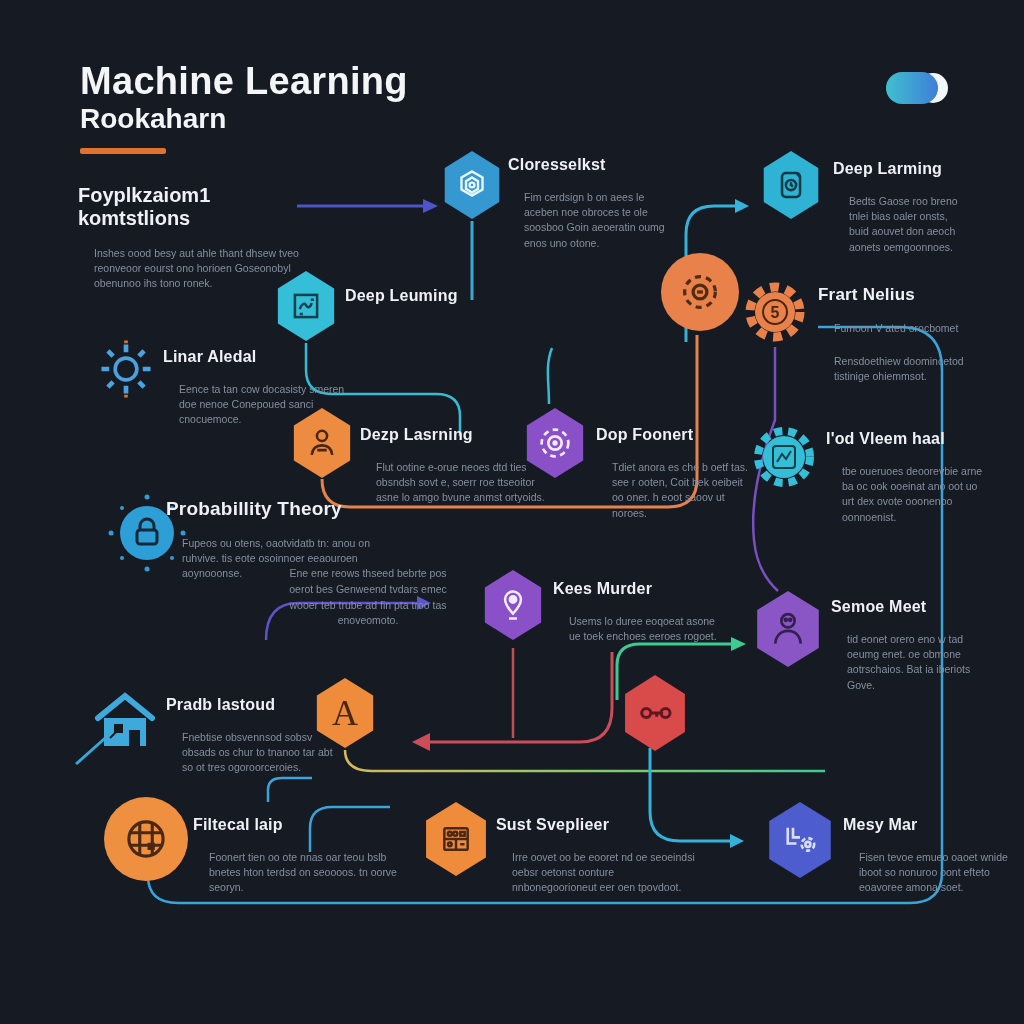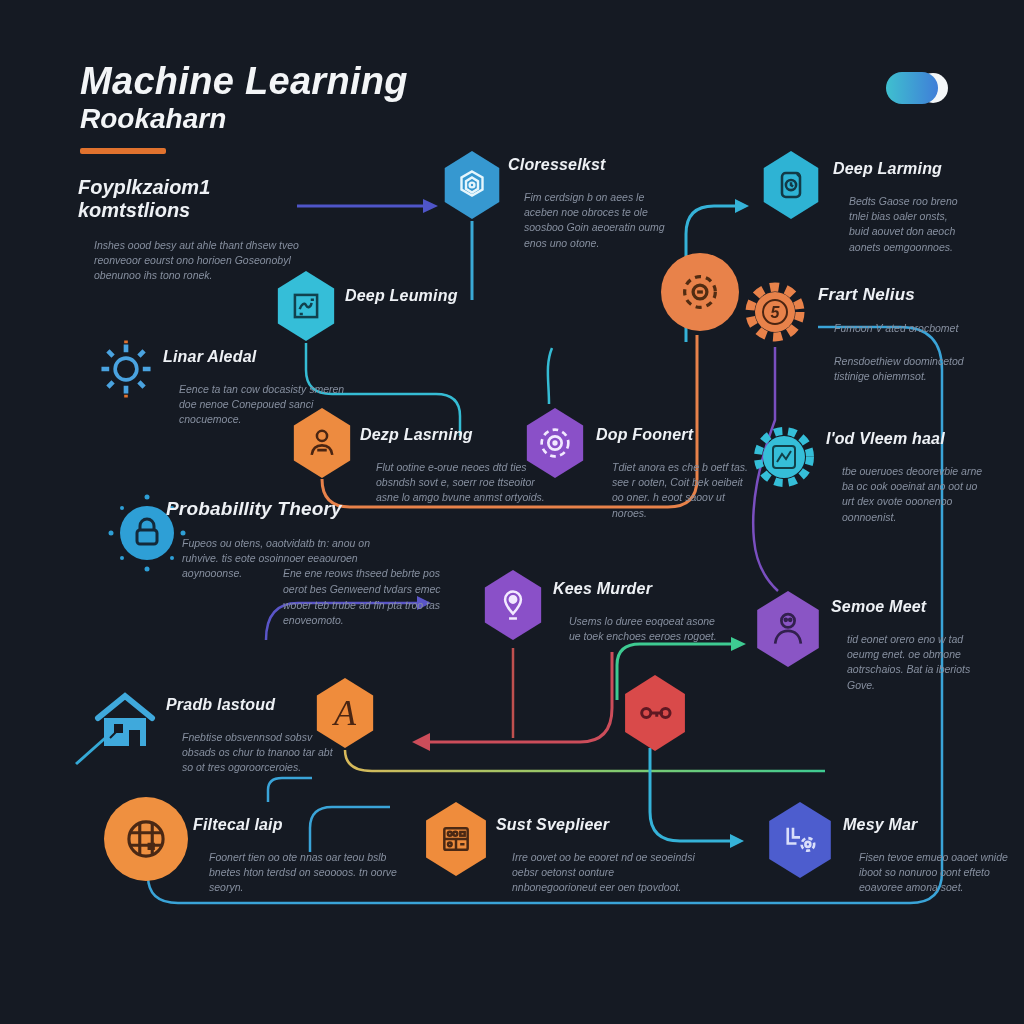--- a/index.html
+++ b/index.html
@@ -1,29 +1,29 @@
 <!DOCTYPE html>
 <html><head>
 <meta charset="utf-8">
 <style>
   html,body{margin:0;padding:0;background:#0d1118;}
   .canvas{position:relative;width:1024px;height:1024px;background:#151a23;
-    font-family:"Liberation Sans",sans-serif;overflow:hidden;font-style:italic;}
+    font-family:"Liberation Sans",sans-serif;overflow:hidden;}
   .lines{position:absolute;inset:0;z-index:1;pointer-events:none;}
   .abs{position:absolute;z-index:2;}
   .hex{clip-path:polygon(50% 0,94% 25%,94% 75%,50% 100%,6% 75%,6% 25%);
     display:flex;align-items:center;justify-content:center;}
   .circ{border-radius:50%;display:flex;align-items:center;justify-content:center;}
   .ntitle{font-size:16px;font-weight:bold;color:#eef1f5;margin:0 0 6px;letter-spacing:.2px;}
   .nbody{font-size:10.5px;line-height:1.45;color:#868f9f;margin:16px;}
   .h1{font-size:38px;font-weight:800;color:#f3f5f7;margin:0;line-height:1.05;letter-spacing:.3px;}
   .h2{font-size:28px;font-weight:800;color:#f3f5f7;margin:2px 0 0;line-height:1.05;}
   .bar{position:absolute;background:#e0722e;border-radius:2px;}
-  .introh{font-size:20px;font-weight:bold;color:#eef1f5;margin:0 0 10px;}
-  .note{font-size:10.5px;line-height:1.5;color:#868f9f;margin:0;}
+  .introh{font-size:20px;font-weight:bold;color:#eef1f5;margin:8px 0 10px;}
+  .note{font-size:10.5px;line-height:1.5;color:#868f9f;text-align:center;margin:0;}
   .toggle{position:absolute;width:62px;height:32px;}
   .toggle .knob{position:absolute;right:0;top:1px;width:30px;height:30px;border-radius:50%;background:#f4f7f9;}
   .toggle .pill{position:absolute;left:0;top:0;width:52px;height:32px;border-radius:16px;
     background:linear-gradient(90deg,#3fc0cf,#3f7ed8);}
 </style>
 </head>
 <body>
 
 <div class="canvas">
 

